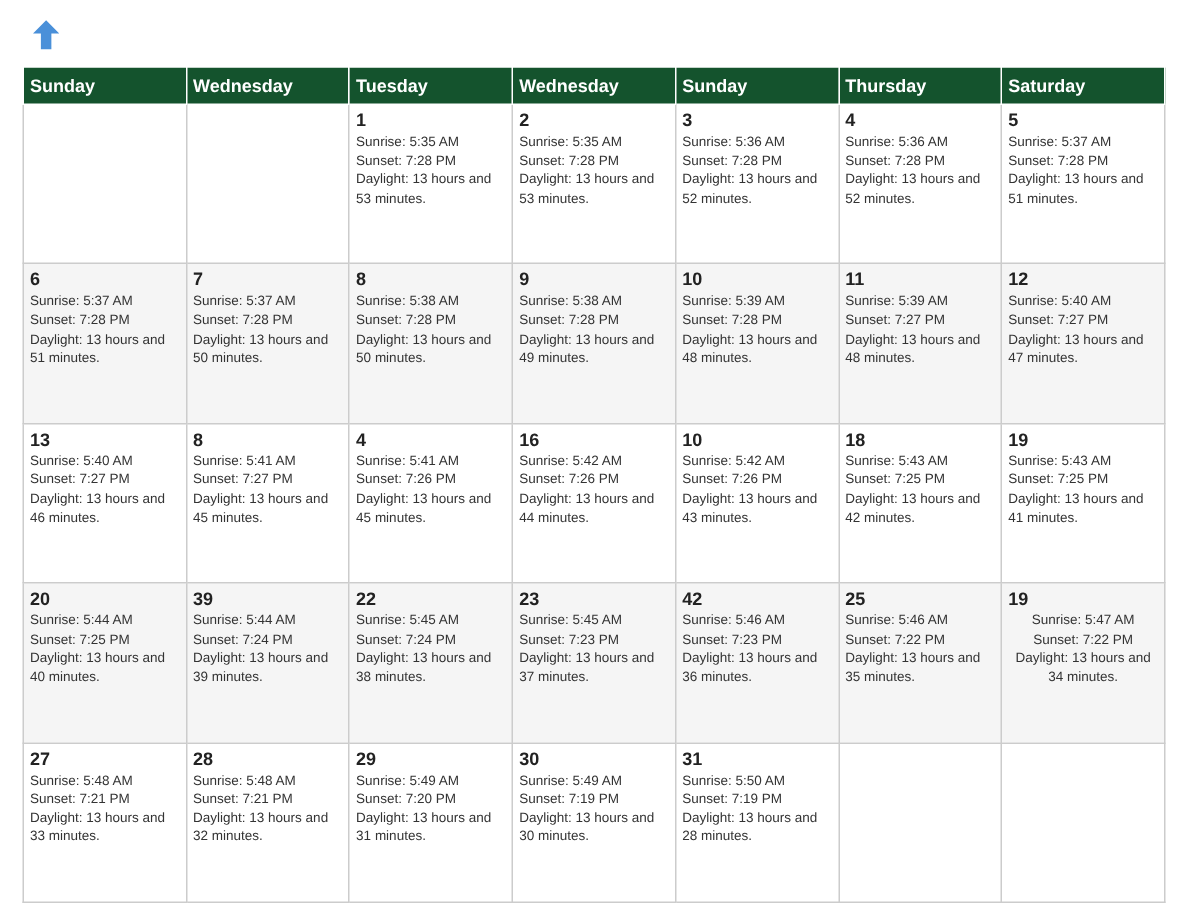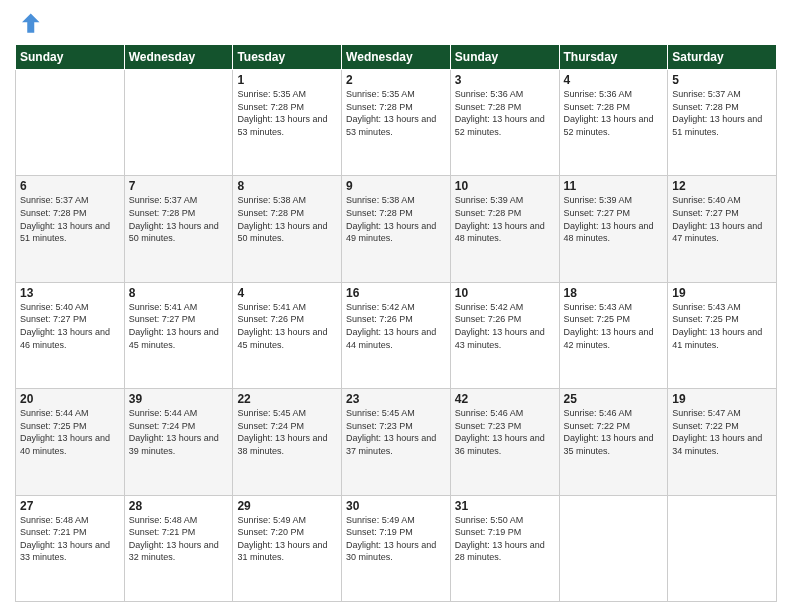--- a/index.html
+++ b/index.html
@@ -285,21 +285,21 @@
 Daylight: 13 hours and 36 minutes.</div>
           </td>
           <td>
             <span class="day-number">25</span>
             <div class="day-info" style="white-space: pre-line;">Sunrise: 5:46 AM
 Sunset: 7:22 PM
 Daylight: 13 hours and 35 minutes.</div>
           </td>
           <td>
             <span class="day-number">19</span>
-            <div class="day-info" style="white-space: pre-line;">Sunrise: 5:47 AM
+            <div class="day-info" style="white-space: pre-line; text-align: center;">Sunrise: 5:47 AM
 Sunset: 7:22 PM
 Daylight: 13 hours and 34 minutes.</div>
           </td>
         </tr>
         <tr>
           <td>
             <span class="day-number">27</span>
             <div class="day-info" style="white-space: pre-line;">Sunrise: 5:48 AM
 Sunset: 7:21 PM
 Daylight: 13 hours and 33 minutes.</div>

